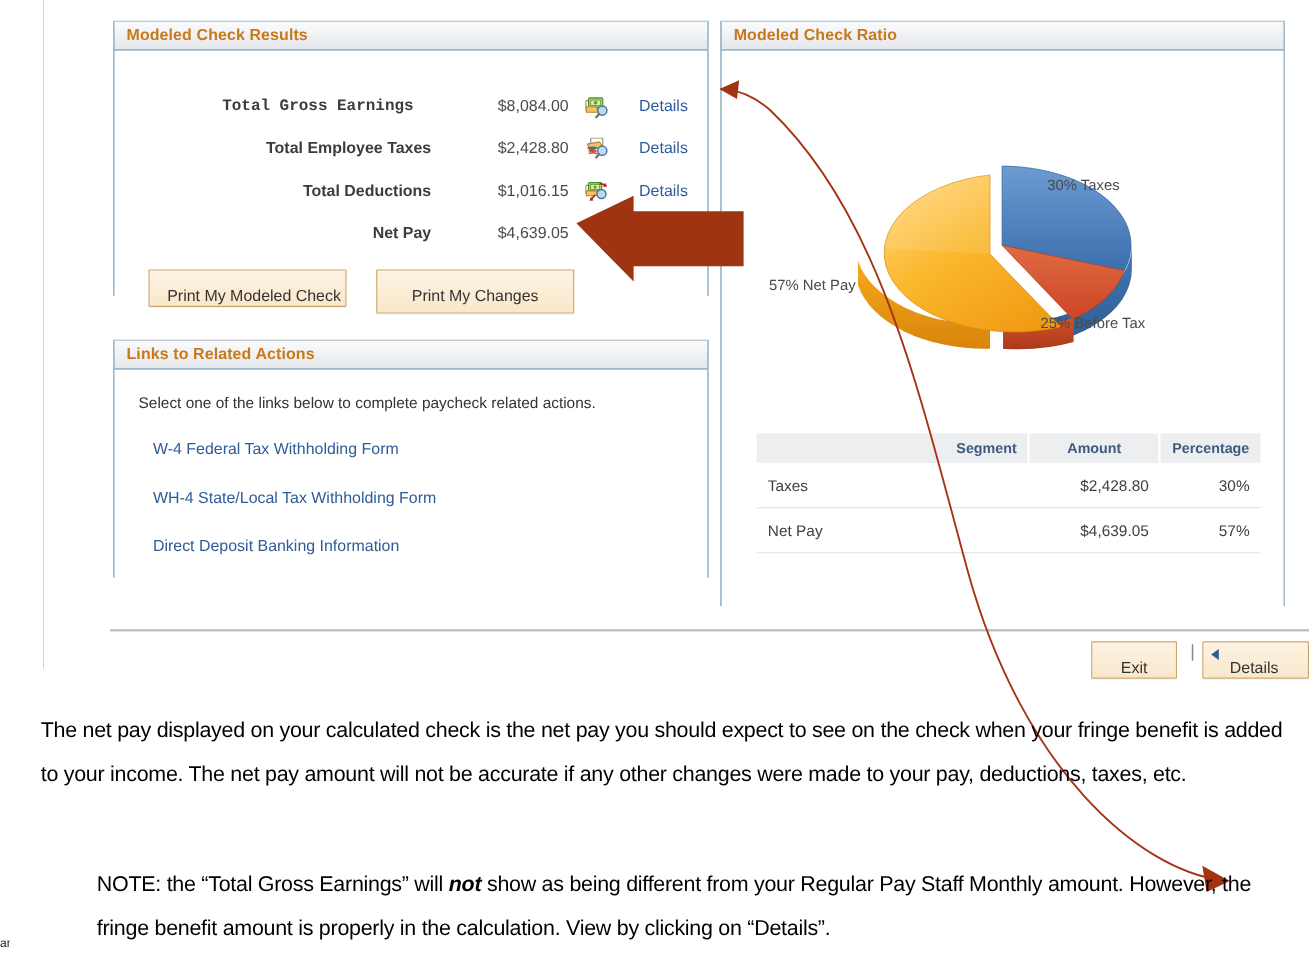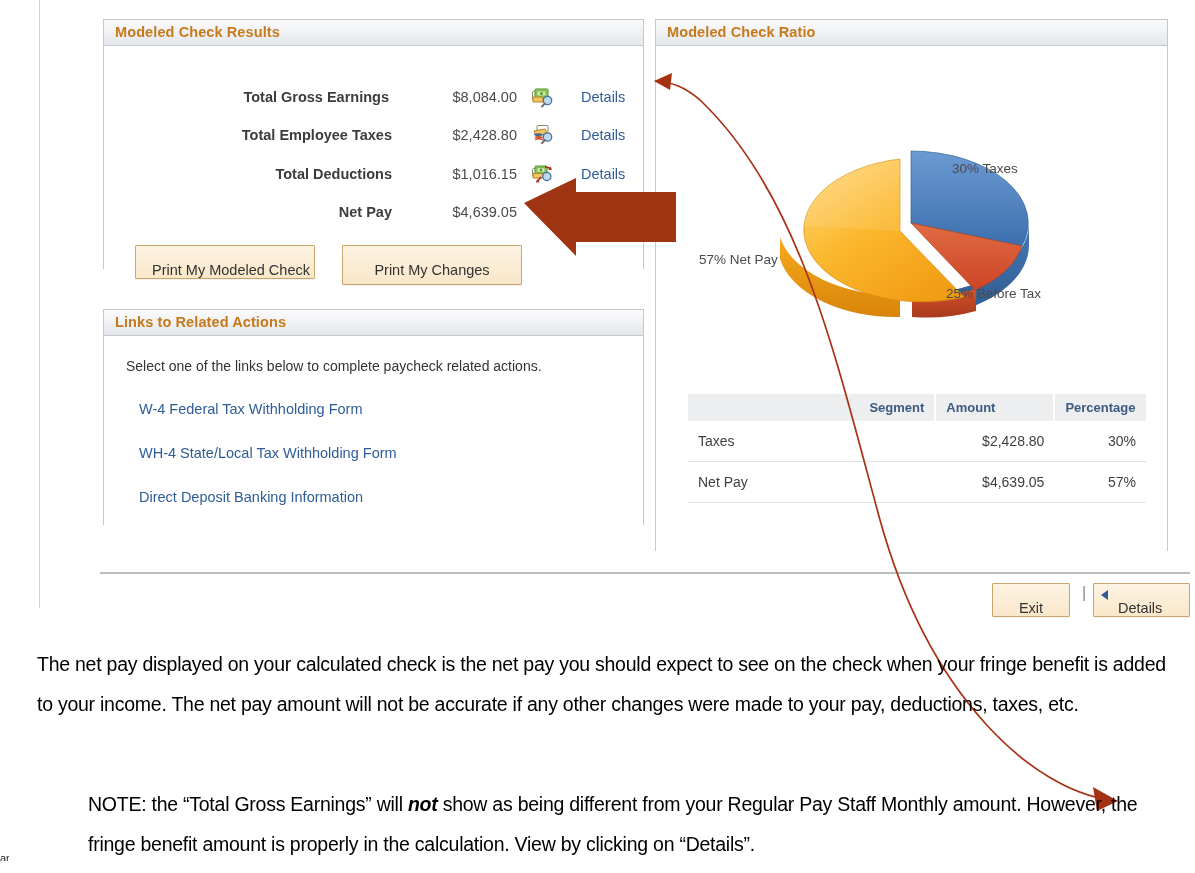--- a/index.html
+++ b/index.html
@@ -74,21 +74,21 @@
   #seg-table{position:absolute;left:32px;top:348px;width:458px;border-collapse:collapse;}
   #seg-table thead th{
     background:#eceef0;
     color:#3d5a80;font-weight:bold;font-size:13px;
     padding:6px 10px 6px 10px;
     border-right:2px solid #fff;
     white-space:nowrap;
   }
   #seg-table thead th:last-child{border-right:none;}
   #seg-table th.th-seg{text-align:right;}
-  #seg-table th.th-amt,#seg-table th.th-pct{text-align:left;margin-left:38px;}
+  #seg-table th.th-amt,#seg-table th.th-pct{text-align:center;margin-left:38px;}
   #seg-table tbody td{
     font-size:14px;color:#3f3f3f;
     padding:12px 10px 12px 10px;
     border-bottom:1px solid #dfe1e4;
     white-space:nowrap;
   }
   #seg-table tbody tr:first-child td{border-top:none;}
   #seg-table td.c-seg{text-align:left;}
   #seg-table td.c-amt,#seg-table td.c-pct{text-align:right;}
 
@@ -120,21 +120,21 @@
 </head>
 <body>
 
 <div class="abs" id="left-rule"></div>
 
 <div class="abs panel" id="results-panel">
   <div class="panel-head">Modeled Check Results</div>
   <div class="panel-body" style="height:224px;">
 
     <div class="res-row" style="left:0;top:43px;width:541px;">
-      <div class="res-label" style="right:256px;">Total Gross Earnings</div>
+      <div class="res-label" style="right:269px;font-family:Liberation Mono, monospace;">Total Gross Earnings</div>
       <div class="res-value" style="left:340px;width:73px;">$8,084.00</div>
       <span class="ps-icon" style="left:428px;top:-1px;">
         <svg width="22" height="20" viewBox="0 0 22 20">
           <rect x="0.5" y="3.5" width="13" height="9" rx="1" fill="#fdfdfb" stroke="#8a8a6a"></rect>
           <rect x="3" y="1" width="13" height="9" rx="1" fill="#9fd96b" stroke="#4f8a27"></rect>
           <rect x="5" y="3" width="9" height="5" fill="#cdeead" stroke="#4f8a27" stroke-width=".6"></rect>
           <circle cx="9.5" cy="5.5" r="1.6" fill="#5e9b34"></circle>
           <path d="M1 9 L10 9 L13 14 L1 14 Z" fill="#f2c463" stroke="#b8872c"></path>
           <circle cx="15.5" cy="12.5" r="4.2" fill="#bcd9ef" stroke="#3f6f99" stroke-width="1.3" opacity=".95"></circle>
           <path d="M12.7 15.6 L10 18.6" stroke="#6b6b6b" stroke-width="2" stroke-linecap="round"></path>

